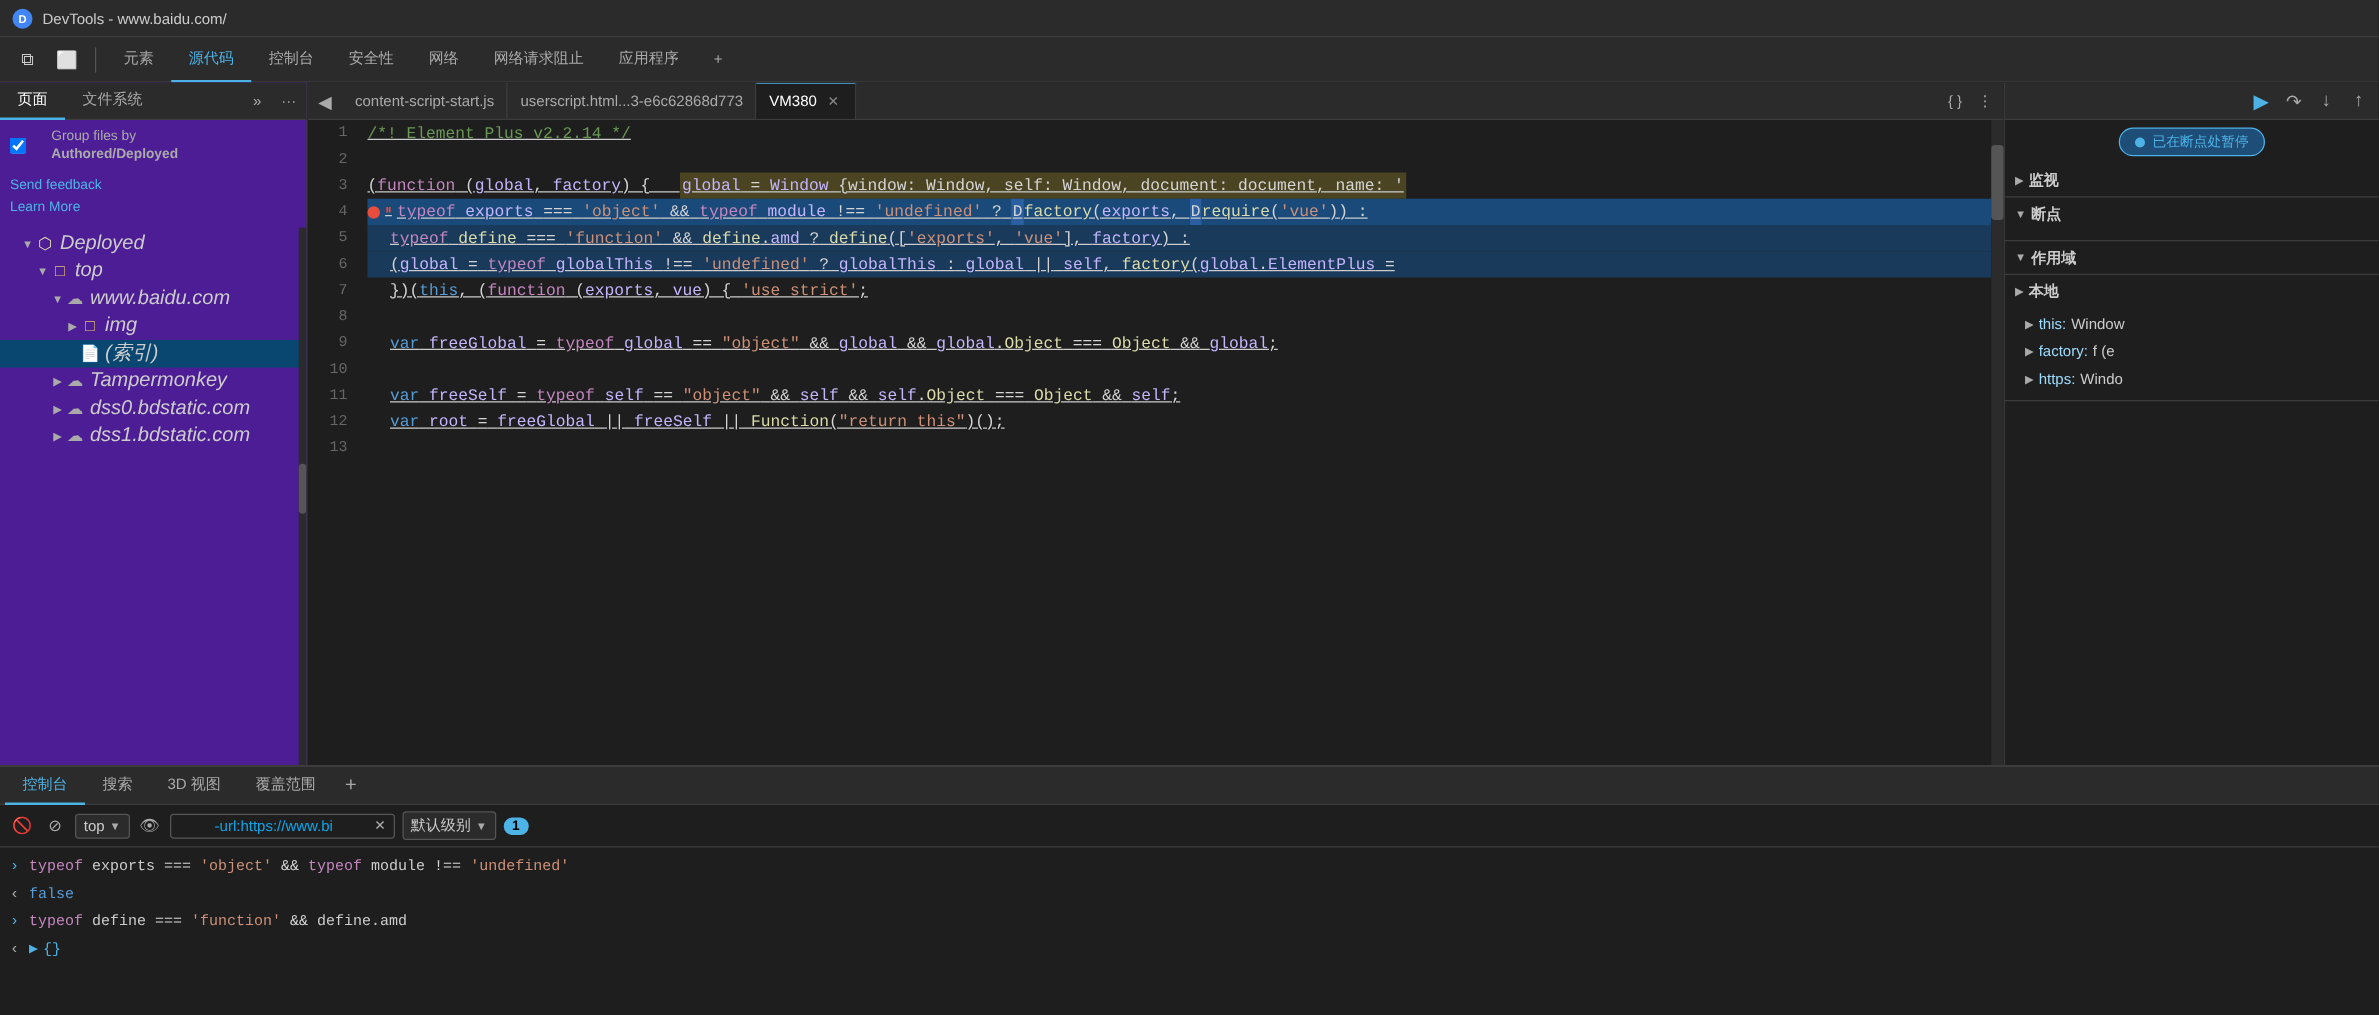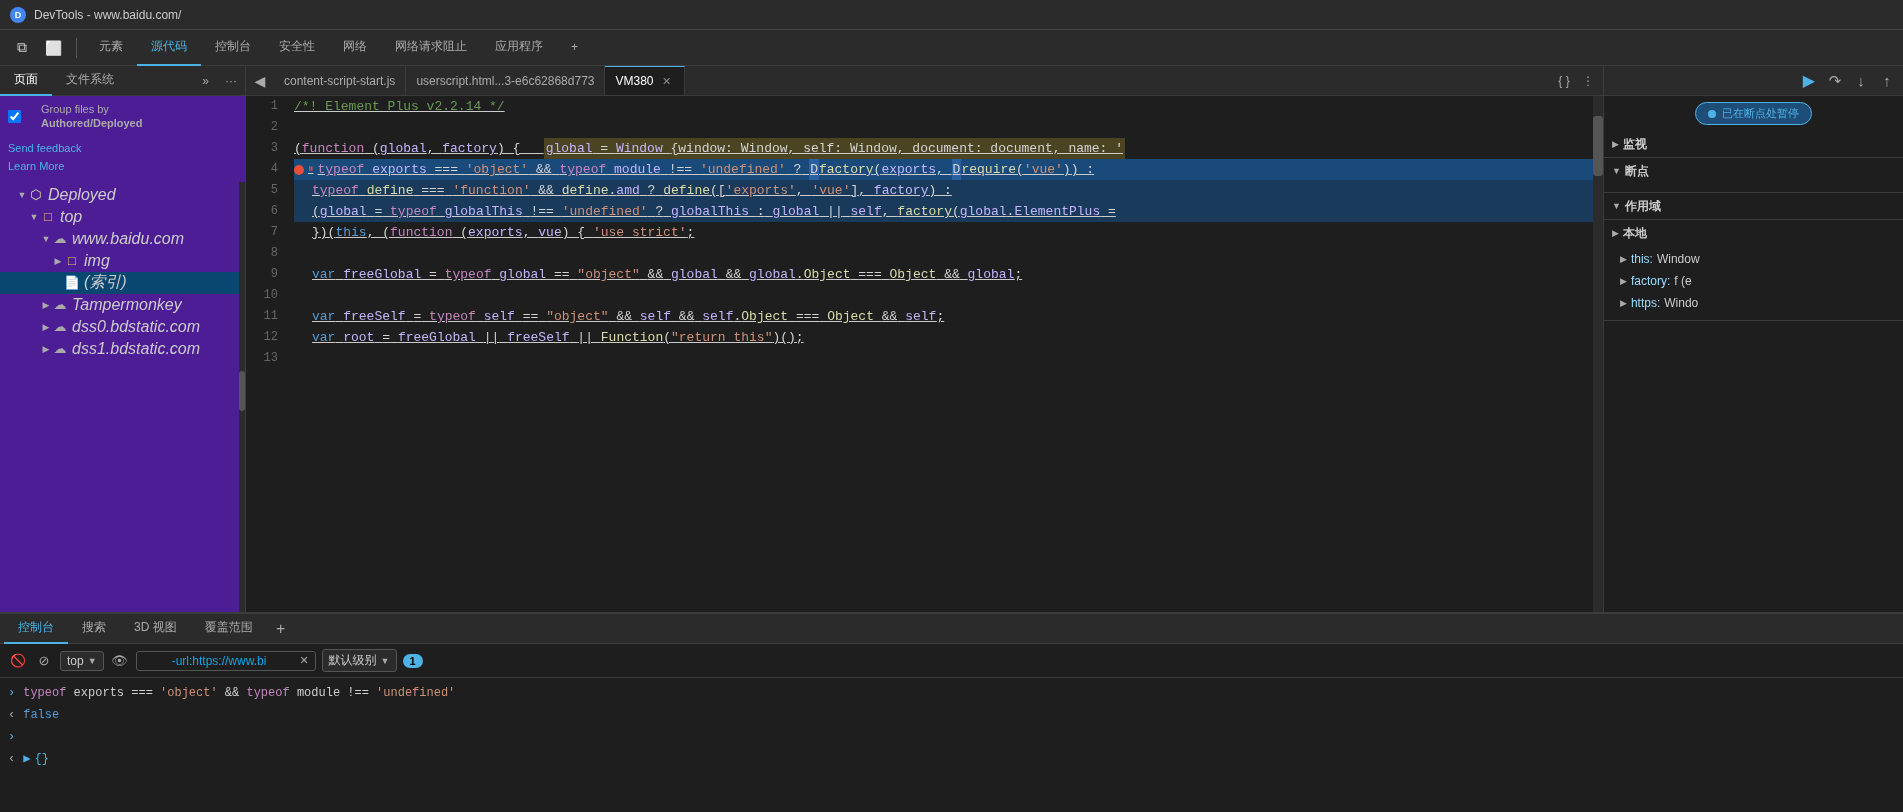--- a/index.html
+++ b/index.html
@@ -899,20 +899,23 @@
       </span>
     </div>
 
     <div class="console-line">
       <span class="console-chevron" style="color:#aaa;">‹</span>
       <span class="console-false">false</span>
     </div>
 
     <div class="console-line">
       <span class="console-chevron" style="color:#4db3e6;">›</span>
+      <span class="console-text">
+        <span class="kw">typeof</span><span> define </span><span class="op">===</span><span> </span><span class="str">'function'</span><span> </span><span class="op">&amp;&amp;</span><span> define.amd</span>
+      </span>
     </div>
 
     <div class="console-line">
       <span class="console-chevron" style="color:#aaa;">‹</span>
       <span class="console-text" style="display:flex;align-items:center;gap:4px;">
         <span style="color:#4db3e6;cursor:pointer;">▶</span>
         <span class="console-obj">{}</span>
       </span>
     </div>
   </div>

